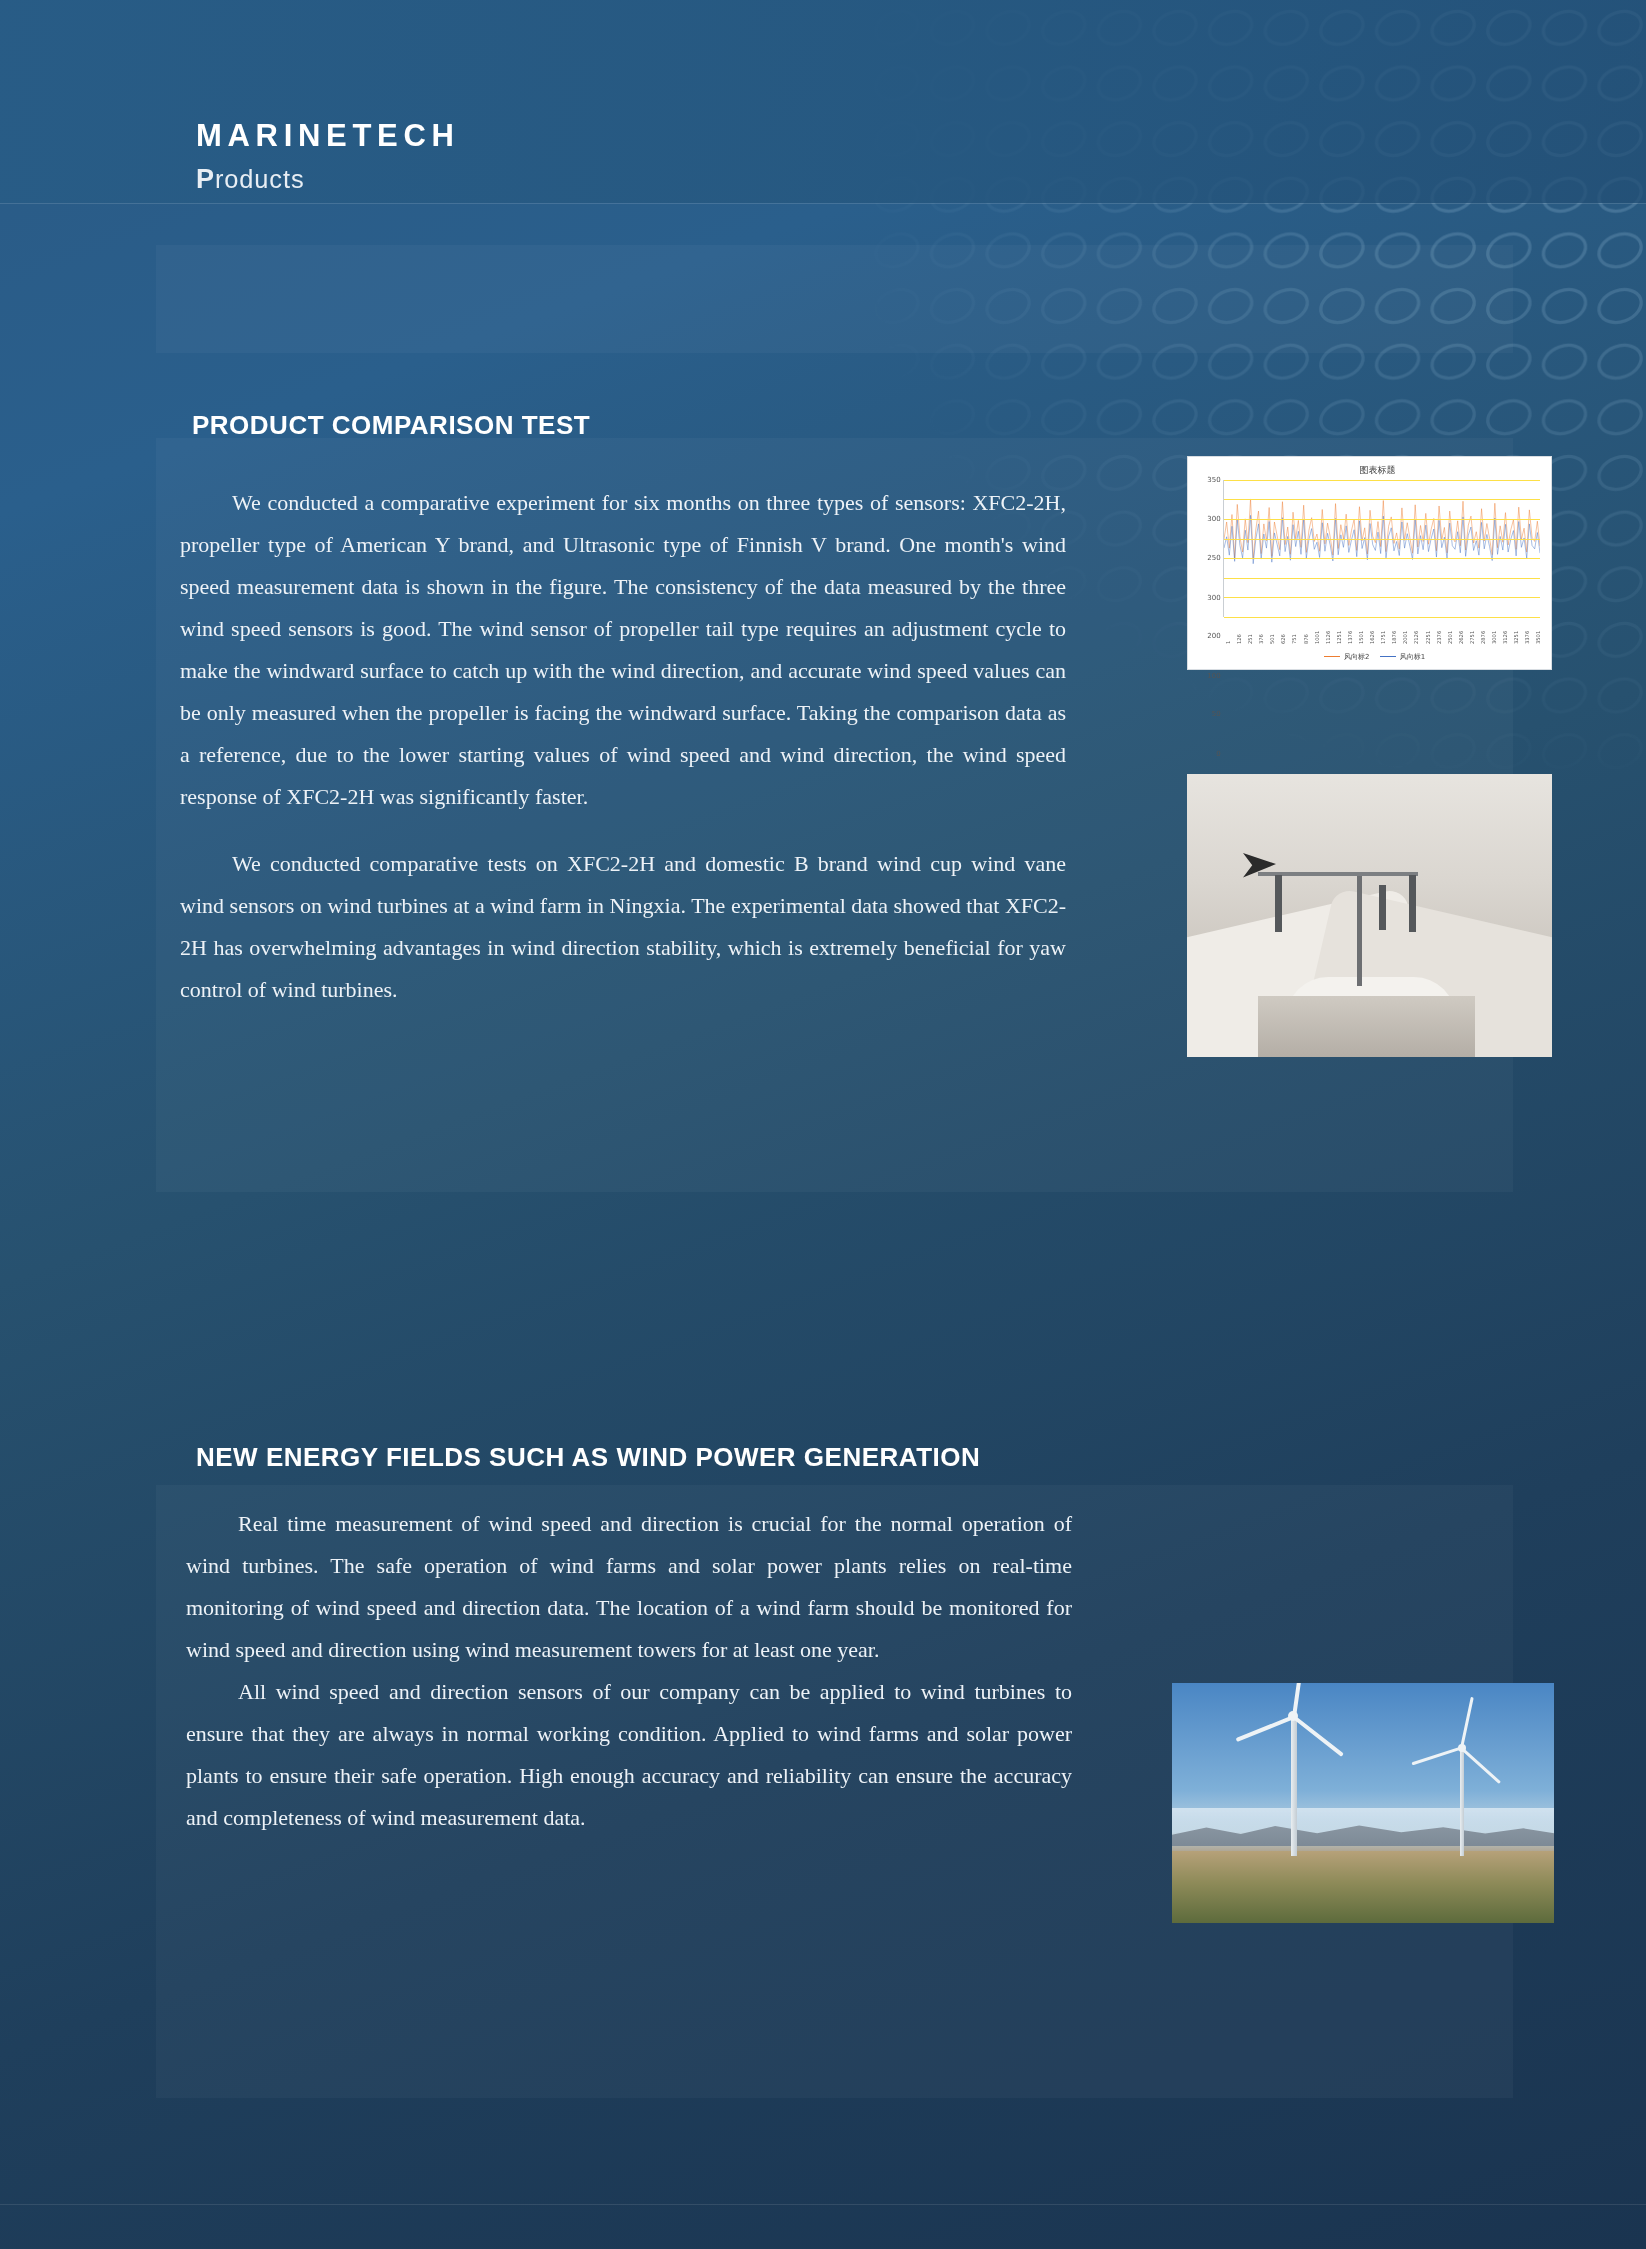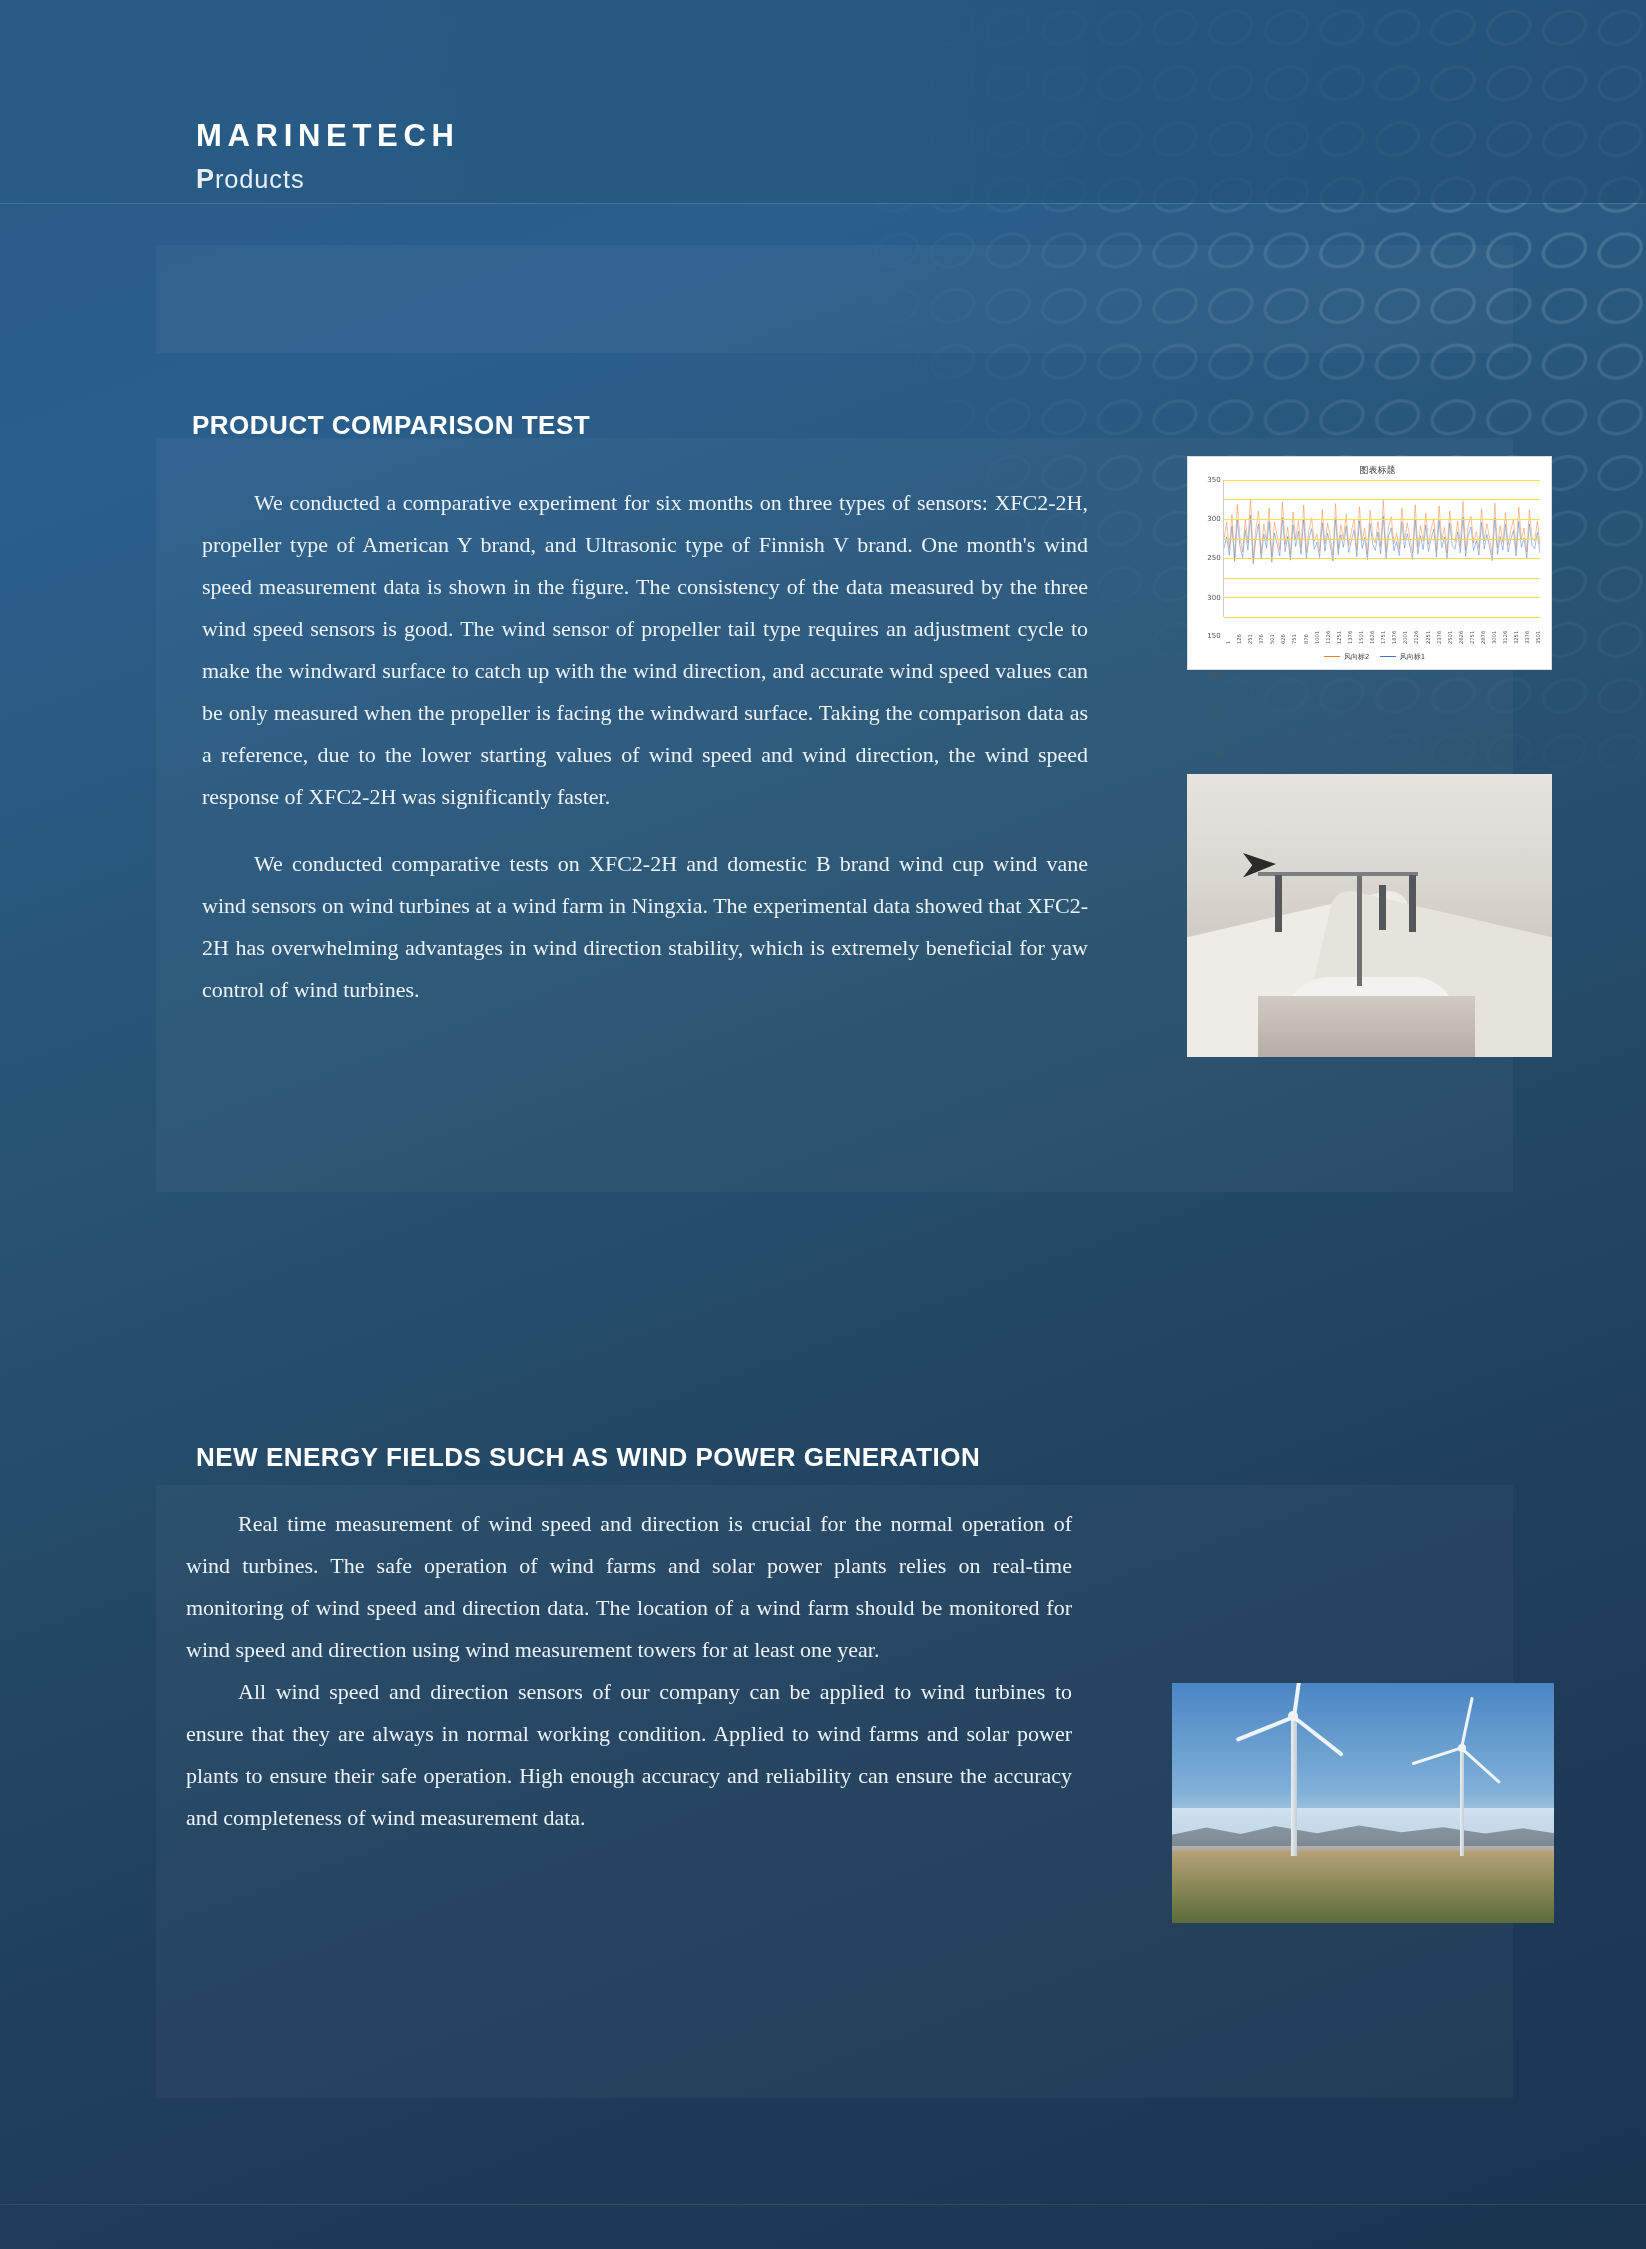--- a/index.html
+++ b/index.html
@@ -325,21 +325,21 @@
   <div class="header-rule"></div>
   <div class="brand">MARINETECH</div>
   <div class="brand-sub"><span class="cap">P</span><span>roducts</span></div>
 
   <div class="panel" style="left:156px; top:245px; width:1357px; height:108px;"></div>
   <div class="panel" style="left:156px; top:438px; width:1357px; height:754px;"></div>
   <div class="panel" style="left:156px; top:1485px; width:1357px; height:613px;"></div>
 
 
   <div class="sub-title" style="left:192px; top:410px;">PRODUCT COMPARISON TEST</div>
-  <div class="body-text" style="left:202px; top:482px; width:886px;">
+  <div class="body-text" style="left:180px; top:482px; width:886px;">
     <p>We conducted a comparative experiment for six months on three types of sensors: XFC2-2H, propeller type of American Y brand, and Ultrasonic type of Finnish V brand. One month's wind speed measurement data is shown in the figure. The consistency of the data measured by the three wind speed sensors is good. The wind sensor of propeller tail type requires an adjustment cycle to make the windward surface to catch up with the wind direction, and accurate wind speed values can be only measured when the propeller is facing the windward surface. Taking the comparison data as a reference, due to the lower starting values of wind speed and wind direction, the wind speed response of XFC2-2H was significantly faster.</p>
     <p>We conducted comparative tests on XFC2-2H and domestic B brand wind cup wind vane wind sensors on wind turbines at a wind farm in Ningxia. The experimental data showed that XFC2-2H has overwhelming advantages in wind direction stability, which is extremely beneficial for yaw control of wind turbines.</p>
   </div>
 
   <div class="chart-wrap">
     <div class="chart-title">图表标题</div>
     <div class="plot" id="plot">
       <div class="series" id="series-layer"><svg width="316" height="137" viewBox="0 0 671 290">
             <polyline points="0.0,125.9 5.6,88.7 11.3,144.2 16.9,72.9 22.6,165.7 28.2,51.4 33.8,120.1 39.5,152.5 45.1,82.0 50.7,132.6 56.4,39.8 62.0,167.4 67.7,103.6 73.3,65.5 78.9,155.8 84.6,92.8 90.2,128.4 95.9,58.0 101.5,161.6 107.1,88.7 112.8,117.7 118.4,147.5 124.1,45.6 129.7,136.7 135.3,99.4 141.0,157.4 146.6,67.9 152.2,124.3 157.9,85.3 163.5,142.5 169.2,53.0 174.8,153.3 180.4,106.1 186.1,79.5 191.7,130.1 197.4,114.3 203.0,150.8 208.6,62.1 214.3,135.1 219.9,91.1 225.5,120.1 231.2,159.1 236.8,49.7 242.5,145.0 248.1,94.5 253.7,125.1 259.4,72.1 265.0,138.4 270.7,106.9 276.3,82.9 281.9,149.1 287.6,56.3 293.2,128.4 298.8,101.1 304.5,156.6 310.1,63.8 315.8,119.3 321.4,132.6 327.0,87.8 332.7,140.9 338.3,43.1 344.0,151.6 349.6,97.8 355.2,77.9 360.9,134.2 366.5,111.9 372.2,145.8 377.8,58.8 383.4,127.6 389.1,90.3 394.7,122.6 400.3,154.9 406.0,52.2 411.6,141.7 417.3,96.1 422.9,130.1 428.5,70.4 434.2,135.9 439.8,104.4 445.5,81.2 451.1,150.0 456.7,54.7 462.4,126.8 468.0,100.3 473.6,154.1 479.3,65.5 484.9,121.8 490.6,130.9 496.2,86.2 501.8,139.2 507.5,44.7 513.1,148.3 518.8,95.3 524.4,76.2 530.0,133.4 535.7,109.4 541.3,144.2 546.9,60.5 552.6,129.3 558.2,92.0 563.9,123.5 569.5,158.3 575.1,48.9 580.8,143.3 586.4,96.9 592.1,131.7 597.7,68.8 603.3,137.5 609.0,105.2 614.6,83.7 620.3,146.7 625.9,57.2 631.5,125.9 637.2,101.9 642.8,152.5 648.4,63.0 654.1,121.0 659.7,130.1 665.4,87.0 671.0,140.0" fill="none" stroke="#ED7D31" stroke-width="1"></polyline>
             <polyline points="0.0,144.2 5.6,120.1 11.3,159.1 16.9,97.8 22.6,172.3 28.2,84.5 33.8,138.4 39.5,164.9 45.1,106.1 50.7,148.3 56.4,74.6 62.0,177.3 67.7,124.3 73.3,92.8 78.9,167.4 84.6,114.3 90.2,144.2 95.9,87.8 101.5,174.0 107.1,111.9 112.8,135.9 118.4,160.7 124.1,79.5 129.7,151.6 135.3,119.3 141.0,169.9 146.6,94.5 152.2,140.9 157.9,108.5 163.5,157.4 169.2,82.9 174.8,165.7 180.4,125.1 186.1,102.7 191.7,146.7 197.4,131.7 203.0,164.1 208.6,90.3 214.3,150.8 219.9,112.7 225.5,137.5 231.2,171.5 236.8,81.2 242.5,158.3 248.1,116.0 253.7,142.5 259.4,96.9 265.0,153.3 270.7,126.8 276.3,105.2 281.9,162.4 287.6,86.2 293.2,145.0 298.8,121.8 304.5,169.0 310.1,92.0 315.8,136.7 321.4,149.1 327.0,110.2 332.7,155.8 338.3,76.2 344.0,164.9 349.6,118.5 355.2,101.1 360.9,150.0 366.5,130.1 372.2,159.9 377.8,88.7 383.4,144.2 389.1,113.5 394.7,140.0 400.3,168.2 406.0,83.7 411.6,156.6 417.3,117.7 422.9,147.5 428.5,95.3 434.2,151.6 439.8,124.3 445.5,103.6 451.1,163.2 456.7,85.3 462.4,143.3 468.0,121.0 473.6,166.5 479.3,91.1 484.9,139.2 490.6,146.7 496.2,109.4 501.8,154.1 507.5,77.9 513.1,161.6 518.8,116.8 524.4,99.4 530.0,149.1 535.7,128.4 541.3,159.1 546.9,89.5 552.6,145.8 558.2,115.2 563.9,140.9 569.5,170.7 575.1,80.4 580.8,157.4 586.4,119.3 592.1,148.3 597.7,93.6 603.3,152.5 609.0,125.1 614.6,106.9 620.3,160.7 625.9,87.8 631.5,142.5 637.2,122.6 642.8,165.7 648.4,92.8 654.1,138.4 659.7,145.8 665.4,111.0 671.0,154.9" fill="none" stroke="#4472C4" stroke-width="1"></polyline>
@@ -347,21 +347,21 @@
     <div class="gridline" style="top: 137px;">
           <span class="ytick" style="top: 137px;">0</span>
         </div>
         <div class="gridline" style="top: 117px;">
           <span class="ytick" style="top: 117px; margin-left: 30px;">50</span>
         </div>
         <div class="gridline" style="top: 98px;">
           <span class="ytick" style="top: 98px;">100</span>
         </div>
         <div class="gridline" style="top: 78px;">
-          <span class="ytick" style="top: 78px;">150</span>
+          <span class="ytick" style="top: 78px;">200</span>
         </div>
         <div class="gridline" style="top: 59px;">
           <span class="ytick" style="top: 59px;">300</span>
         </div>
         <div class="gridline" style="top: 39px;">
           <span class="ytick" style="top: 39px;">250</span>
         </div>
         <div class="gridline" style="top: 19.5px;">
           <span class="ytick" style="top: 19.5px; text-align: right;">300</span>
         </div>

